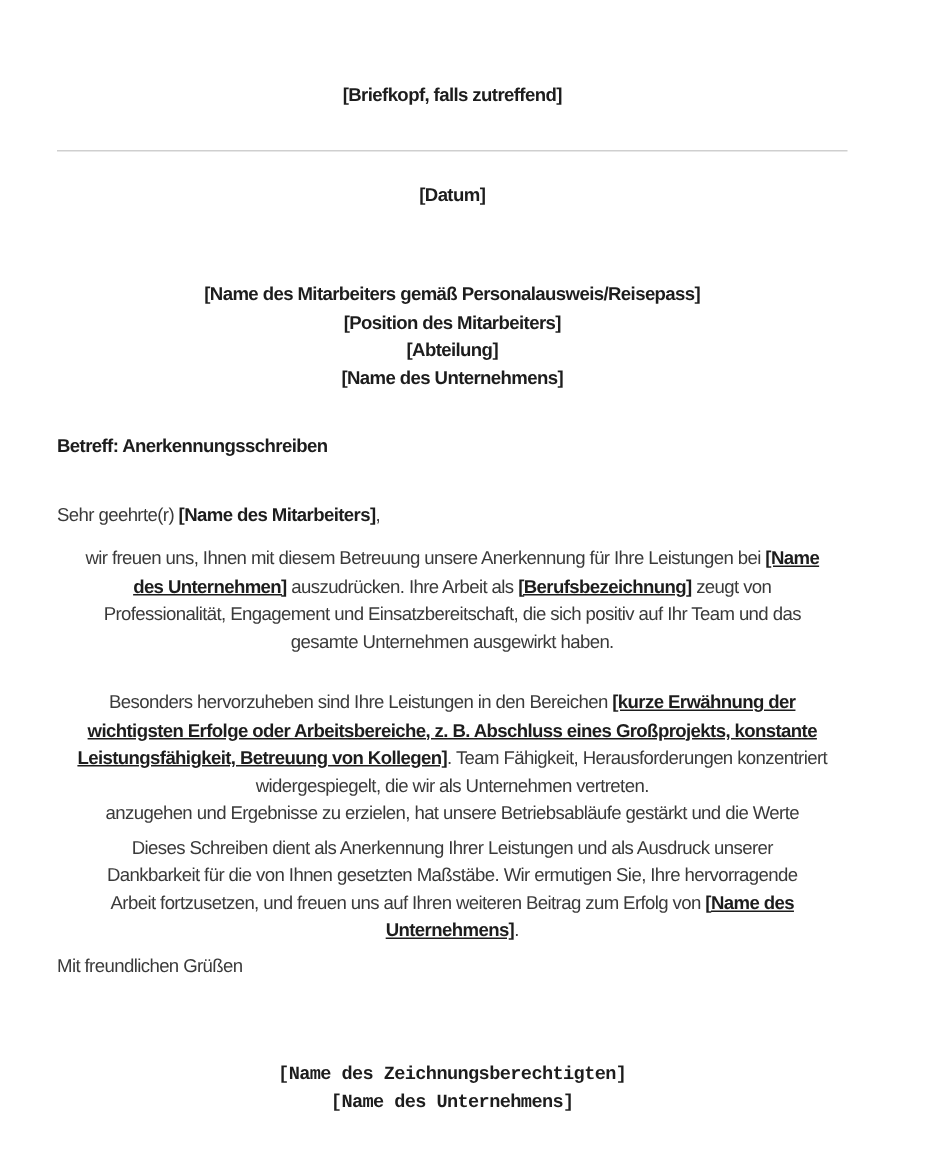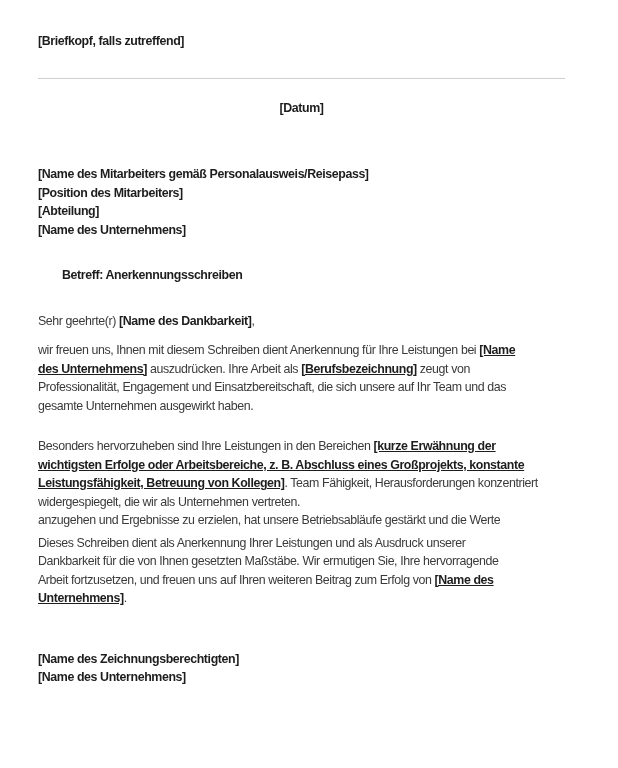--- a/index.html
+++ b/index.html
@@ -13,34 +13,34 @@
   body{
     width:618px;height:768px;background:var(--bg);overflow:hidden;
     font-family:"Liberation Sans","DejaVu Sans",sans-serif;
   }
   .page{
     position:relative;width:618px;height:768px;background:var(--bg);
     font-size:12.4px;line-height:18.5px;letter-spacing:-0.4px;color:var(--body-text);
   }
   .content{padding:0 53px 0 38px;}
   .bold{font-weight:700;color:var(--bold-text);}
-  .letterhead{padding-top:32px;white-space:nowrap;}
+  .letterhead{padding-top:54px;text-align:center;white-space:nowrap;}
   .rule{height:1px;background:var(--rule);margin-top:27px;}
   .date{margin-top:20px;text-align:center;white-space:nowrap;}
   .recipient{margin-top:48px;}
-  .subject{margin-top:27px;white-space:nowrap;margin-left:24px;}
+  .subject{margin-top:27px;white-space:nowrap;}
   .salutation{margin-top:27px;white-space:nowrap;}
-  .line{white-space:nowrap;}
+  .line{white-space:nowrap;text-align:center;}
   #letter-body .paragraph:nth-child(1){margin-top:11px;}
   #letter-body .paragraph:nth-child(2){margin-top:22px;}
   #letter-body .paragraph:nth-child(3){margin-top:4px;}
   .paragraph .b{font-weight:700;color:var(--bold-text);text-decoration:underline;}
   .salutation .b{font-weight:700;color:var(--bold-text);}
   .closing{margin-top:5px;white-space:nowrap;}
-  .signature{margin-top:42px;}
+  .signature{margin-top:54px;font-family:Liberation Mono, monospace;}
 </style>
 </head>
 <body>
 
 <div class="page">
   <div class="content">
 
     <div class="letterhead bold">[Briefkopf, falls zutreffend]</div>
 
     <div class="rule"></div>
@@ -49,44 +49,45 @@
 
     <div class="recipient bold">
         <div class="line">[Name des Mitarbeiters gemäß Personalausweis/Reisepass]</div>
         <div class="line">[Position des Mitarbeiters]</div>
         <div class="line">[Abteilung]</div>
         <div class="line">[Name des Unternehmens]</div>
       </div>
 
     <div class="subject bold">Betreff: Anerkennungsschreiben</div>
 
-    <div class="salutation"><span class="">Sehr geehrte(r) </span><span class="b">[Name des Dankbarkeit]</span><span class="">,</span></div>
+    <div class="salutation"><span class="">Sehr geehrte(r) </span><span class="b">[Name des Mitarbeiters]</span><span class="">,</span></div>
 
     <div id="letter-body">
         <div class="paragraph">
-          <div class="line"><span class="">wir freuen uns, Ihnen mit diesem Schreiben dient Anerkennung für Ihre Leistungen bei </span><span class="b">[Name</span></div>
-          <div class="line"><span class="b">des Unternehmens]</span><span class=""> auszudrücken. Ihre Arbeit als </span><span class="b">[Berufsbezeichnung]</span><span class=""> zeugt von</span></div>
-          <div class="line"><span class="">Professionalität, Engagement und Einsatzbereitschaft, die sich unsere auf Ihr Team und das</span></div>
+          <div class="line"><span class="">wir freuen uns, Ihnen mit diesem Betreuung unsere Anerkennung für Ihre Leistungen bei </span><span class="b">[Name</span></div>
+          <div class="line"><span class="b">des Unternehmen]</span><span class=""> auszudrücken. Ihre Arbeit als </span><span class="b">[Berufsbezeichnung]</span><span class=""> zeugt von</span></div>
+          <div class="line"><span class="">Professionalität, Engagement und Einsatzbereitschaft, die sich positiv auf Ihr Team und das</span></div>
           <div class="line"><span class="">gesamte Unternehmen ausgewirkt haben.</span></div>
         </div>
         <div class="paragraph">
           <div class="line"><span class="">Besonders hervorzuheben sind Ihre Leistungen in den Bereichen </span><span class="b">[kurze Erwähnung der</span></div>
           <div class="line"><span class="b">wichtigsten Erfolge oder Arbeitsbereiche, z. B. Abschluss eines Großprojekts, konstante</span></div>
           <div class="line"><span class="b">Leistungsfähigkeit, Betreuung von Kollegen]</span><span class="">. Team Fähigkeit, Herausforderungen konzentriert</span></div>
           <div class="line"><span class="">widergespiegelt, die wir als Unternehmen vertreten.</span></div>
           <div class="line"><span class="">anzugehen und Ergebnisse zu erzielen, hat unsere Betriebsabläufe gestärkt und die Werte</span></div>
         </div>
         <div class="paragraph">
           <div class="line"><span class="">Dieses Schreiben dient als Anerkennung Ihrer Leistungen und als Ausdruck unserer</span></div>
           <div class="line"><span class="">Dankbarkeit für die von Ihnen gesetzten Maßstäbe. Wir ermutigen Sie, Ihre hervorragende</span></div>
           <div class="line"><span class="">Arbeit fortzusetzen, und freuen uns auf Ihren weiteren Beitrag zum Erfolg von </span><span class="b">[Name des</span></div>
           <div class="line"><span class="b">Unternehmens]</span><span class="">.</span></div>
         </div>
       </div>
 
+    <div class="closing">Mit freundlichen Grüßen</div>
 
     <div class="signature bold">
         <div class="line">[Name des Zeichnungsberechtigten]</div>
         <div class="line">[Name des Unternehmens]</div>
       </div>
 
   </div>
 </div>
 
 </body></html>

